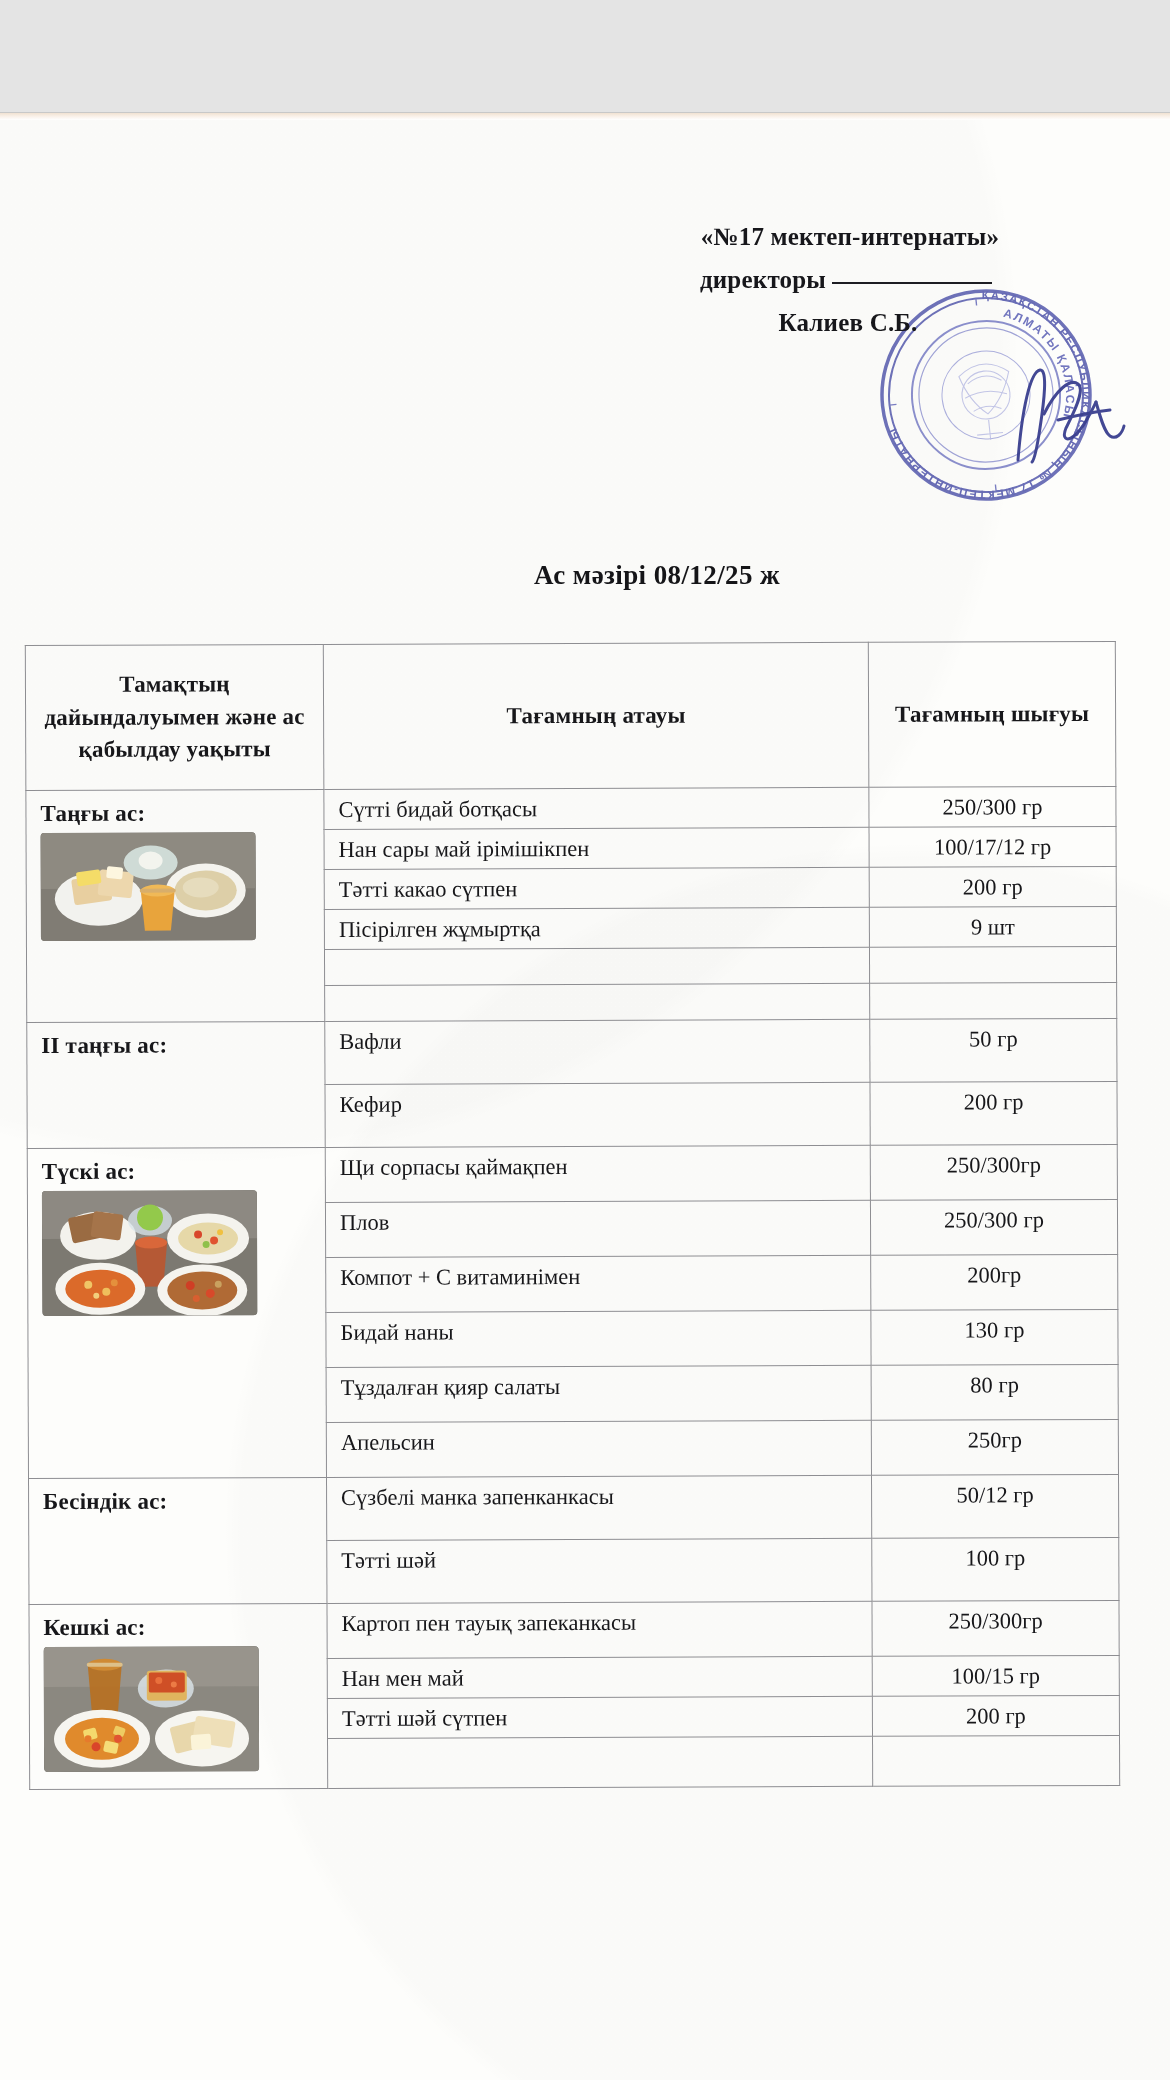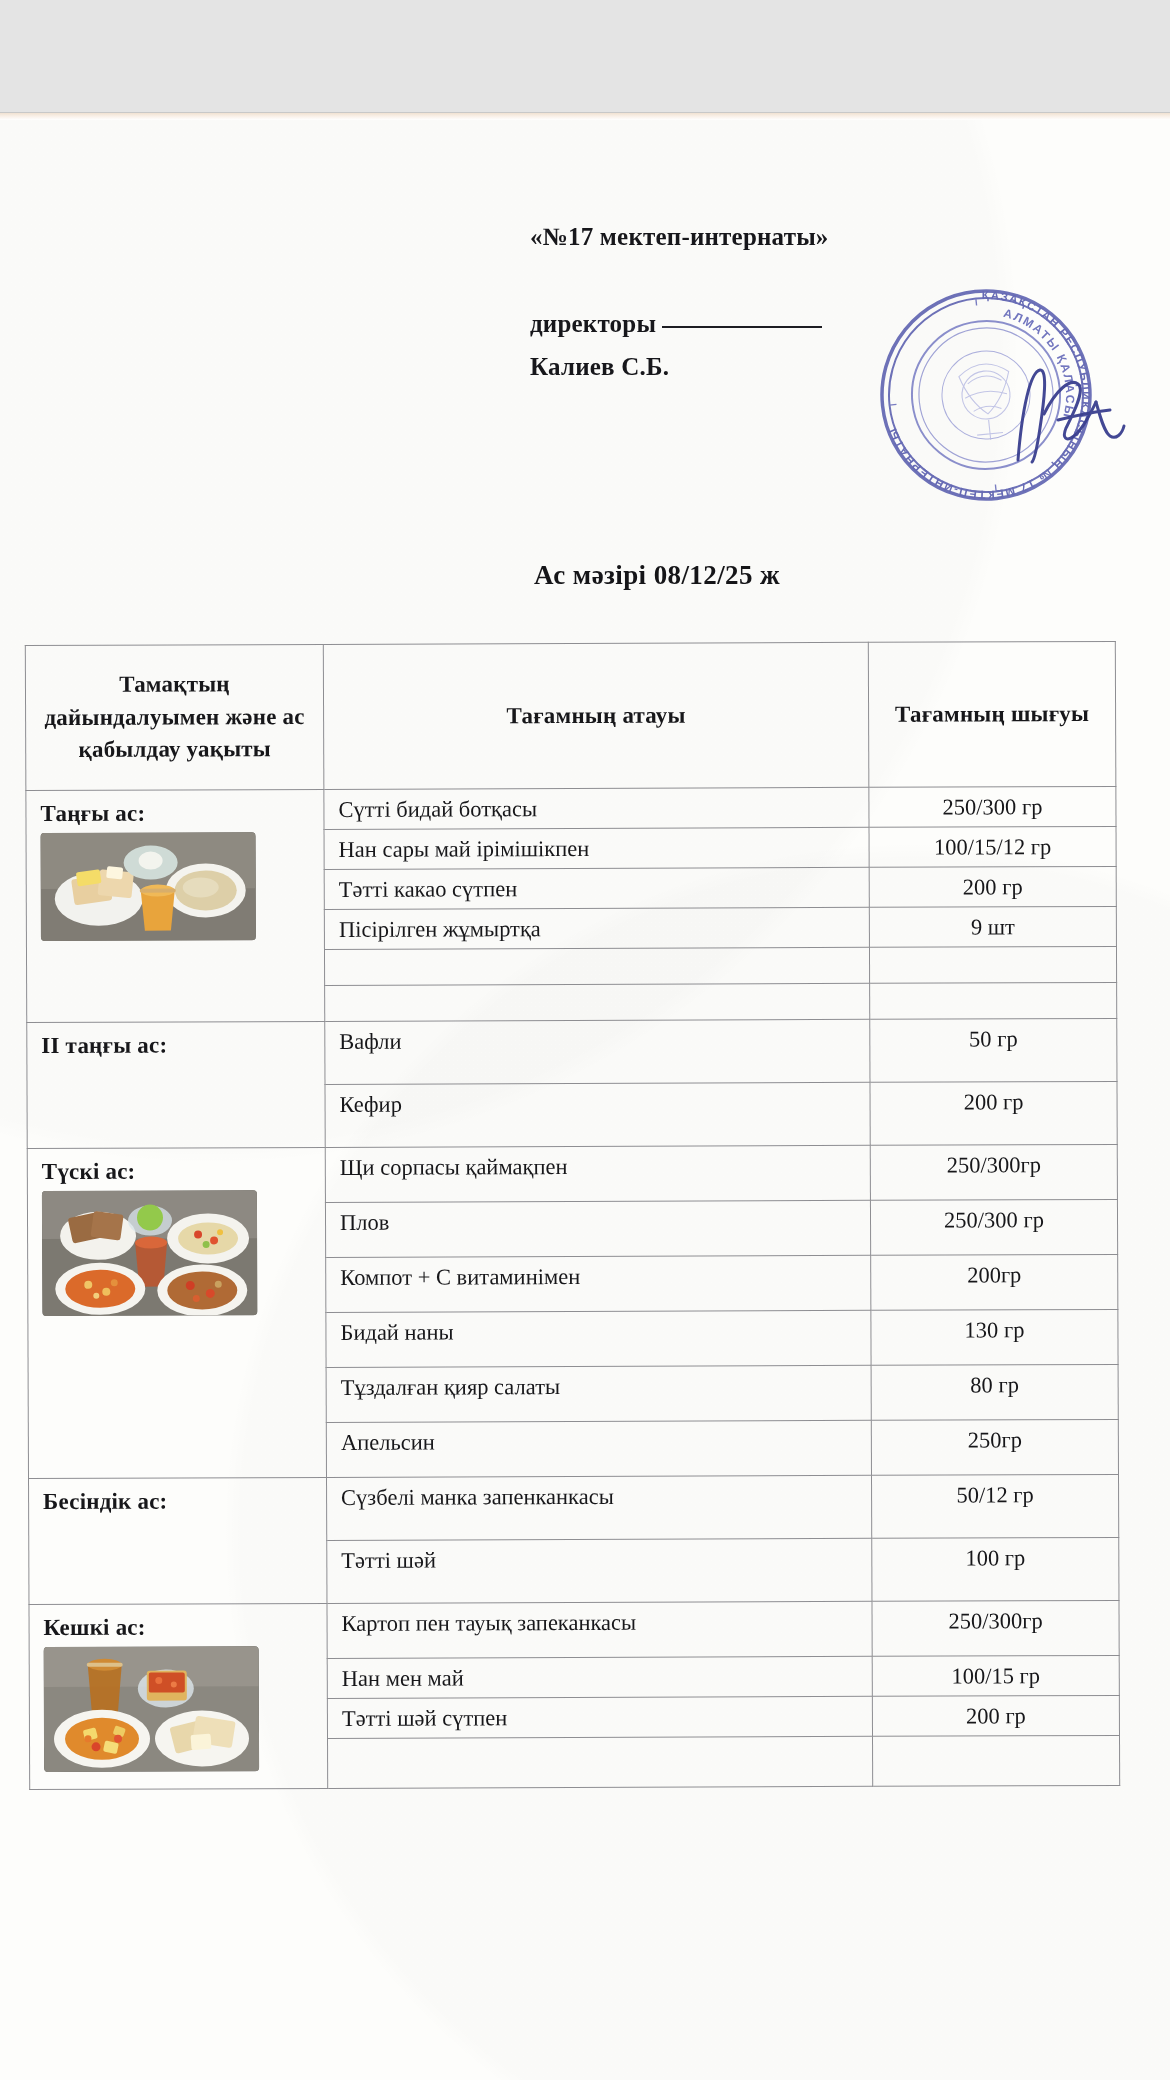--- a/index.html
+++ b/index.html
@@ -31,29 +31,29 @@
     background: #fdfdfb;
     background-image:
       radial-gradient(circle at 18% 12%, rgba(0,0,0,0.012) 0 40%, transparent 41%),
       radial-gradient(circle at 78% 72%, rgba(0,0,0,0.010) 0 40%, transparent 41%);
   }
 
   
   .doc-header {
     position: absolute; right: 0px; top: 95px;
     width: 640px;
-    text-align: left;
+    text-align: center;
     font-weight: bold;
     font-size: 25px;
     color: #17171b;
     line-height: 1.72;
     letter-spacing: 0.2px;
     z-index: 4;
   }
-  .doc-header .line2 { position: relative; padding-right: 8px; margin-top: 44px; }
+  .doc-header .line2 { position: relative; padding-right: 8px; }
   .sig-rule {
     display: inline-block;
     width: 160px; height: 0;
     border-bottom: 2px solid #1d1d22;
     margin-left: 6px;
     vertical-align: 4px;
   }
   .doc-header .line3 { padding-right: 4px; }
 
   
@@ -276,21 +276,21 @@
               <ellipse cx="117" cy="58" rx="17" ry="6" fill="#f0b957"></ellipse>
               <rect x="99" y="56" width="36" height="4" rx="2" fill="#d8ae6b"></rect>
             </svg>
           </span>
         </td>
         <td class="dish-cell">Сүтті бидай  ботқасы</td>
         <td class="qty-cell">250/300 гр</td>
       </tr>
       <tr>
         <td class="dish-cell">Нан сары май ірімішікпен</td>
-        <td class="qty-cell">100/15/12 гр</td>
+        <td class="qty-cell">100/17/12 гр</td>
       </tr>
       <tr>
         <td class="dish-cell">Тәтті какао сүтпен</td>
         <td class="qty-cell">200 гр</td>
       </tr>
       <tr>
         <td class="dish-cell">Пісірілген жұмыртқа</td>
         <td class="qty-cell">9 шт</td>
       </tr>
       <tr>

